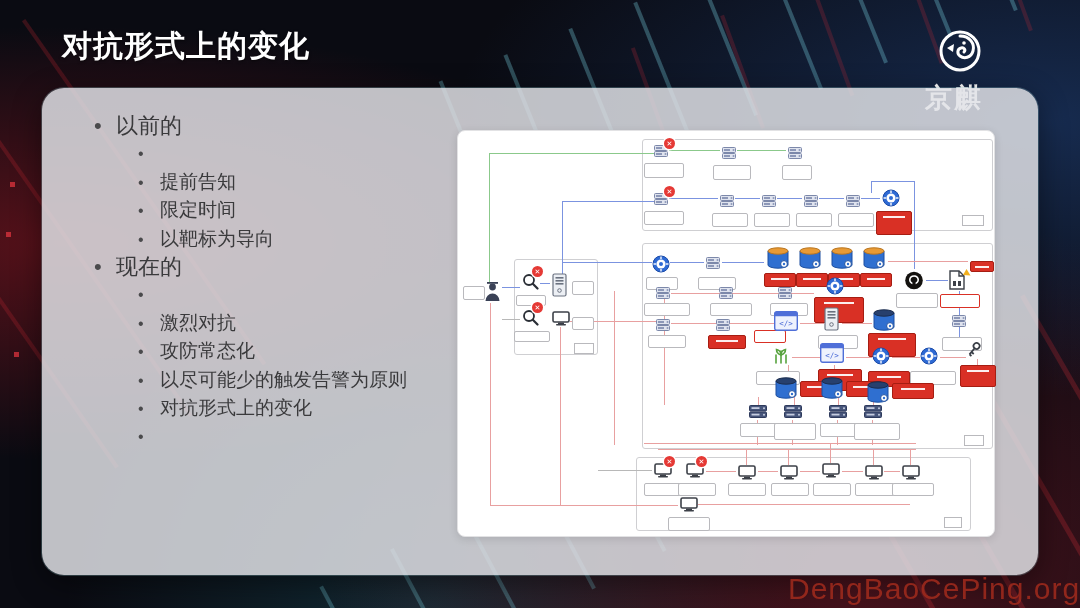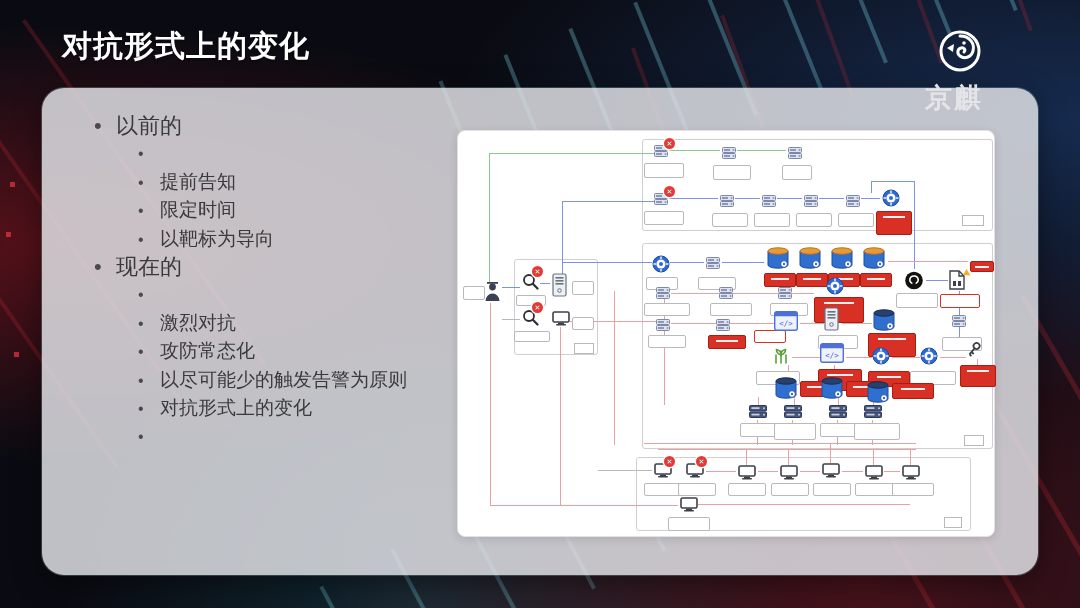--- a/index.html
+++ b/index.html
@@ -626,13 +626,14 @@
         <div class="dg-node" style="left: 94px; top: 180px;"><svg width="18" height="15" viewBox="0 0 18 15">
             <rect x="1" y="1" width="16" height="10" rx="1.5" fill="#fff" stroke="#3c4048" stroke-width="1.6"></rect>
             <rect x="6" y="11.6" width="6" height="1.4" fill="#3c4048"></rect>
             <rect x="4" y="13" width="10" height="1.5" rx="0.7" fill="#3c4048"></rect>
           </svg></div>
         <div class="dg-label" style="left: 114px; top: 186px; width: 20px; height: 11px;"></div>
         <div class="dg-tab" style="left: 116px; top: 212px; width: 18px; height: 9px;"></div>
       </div>
   </div>
 
+  <div class="site">DengBaoCePing.org</div>
 </div>
 
 </body></html>

